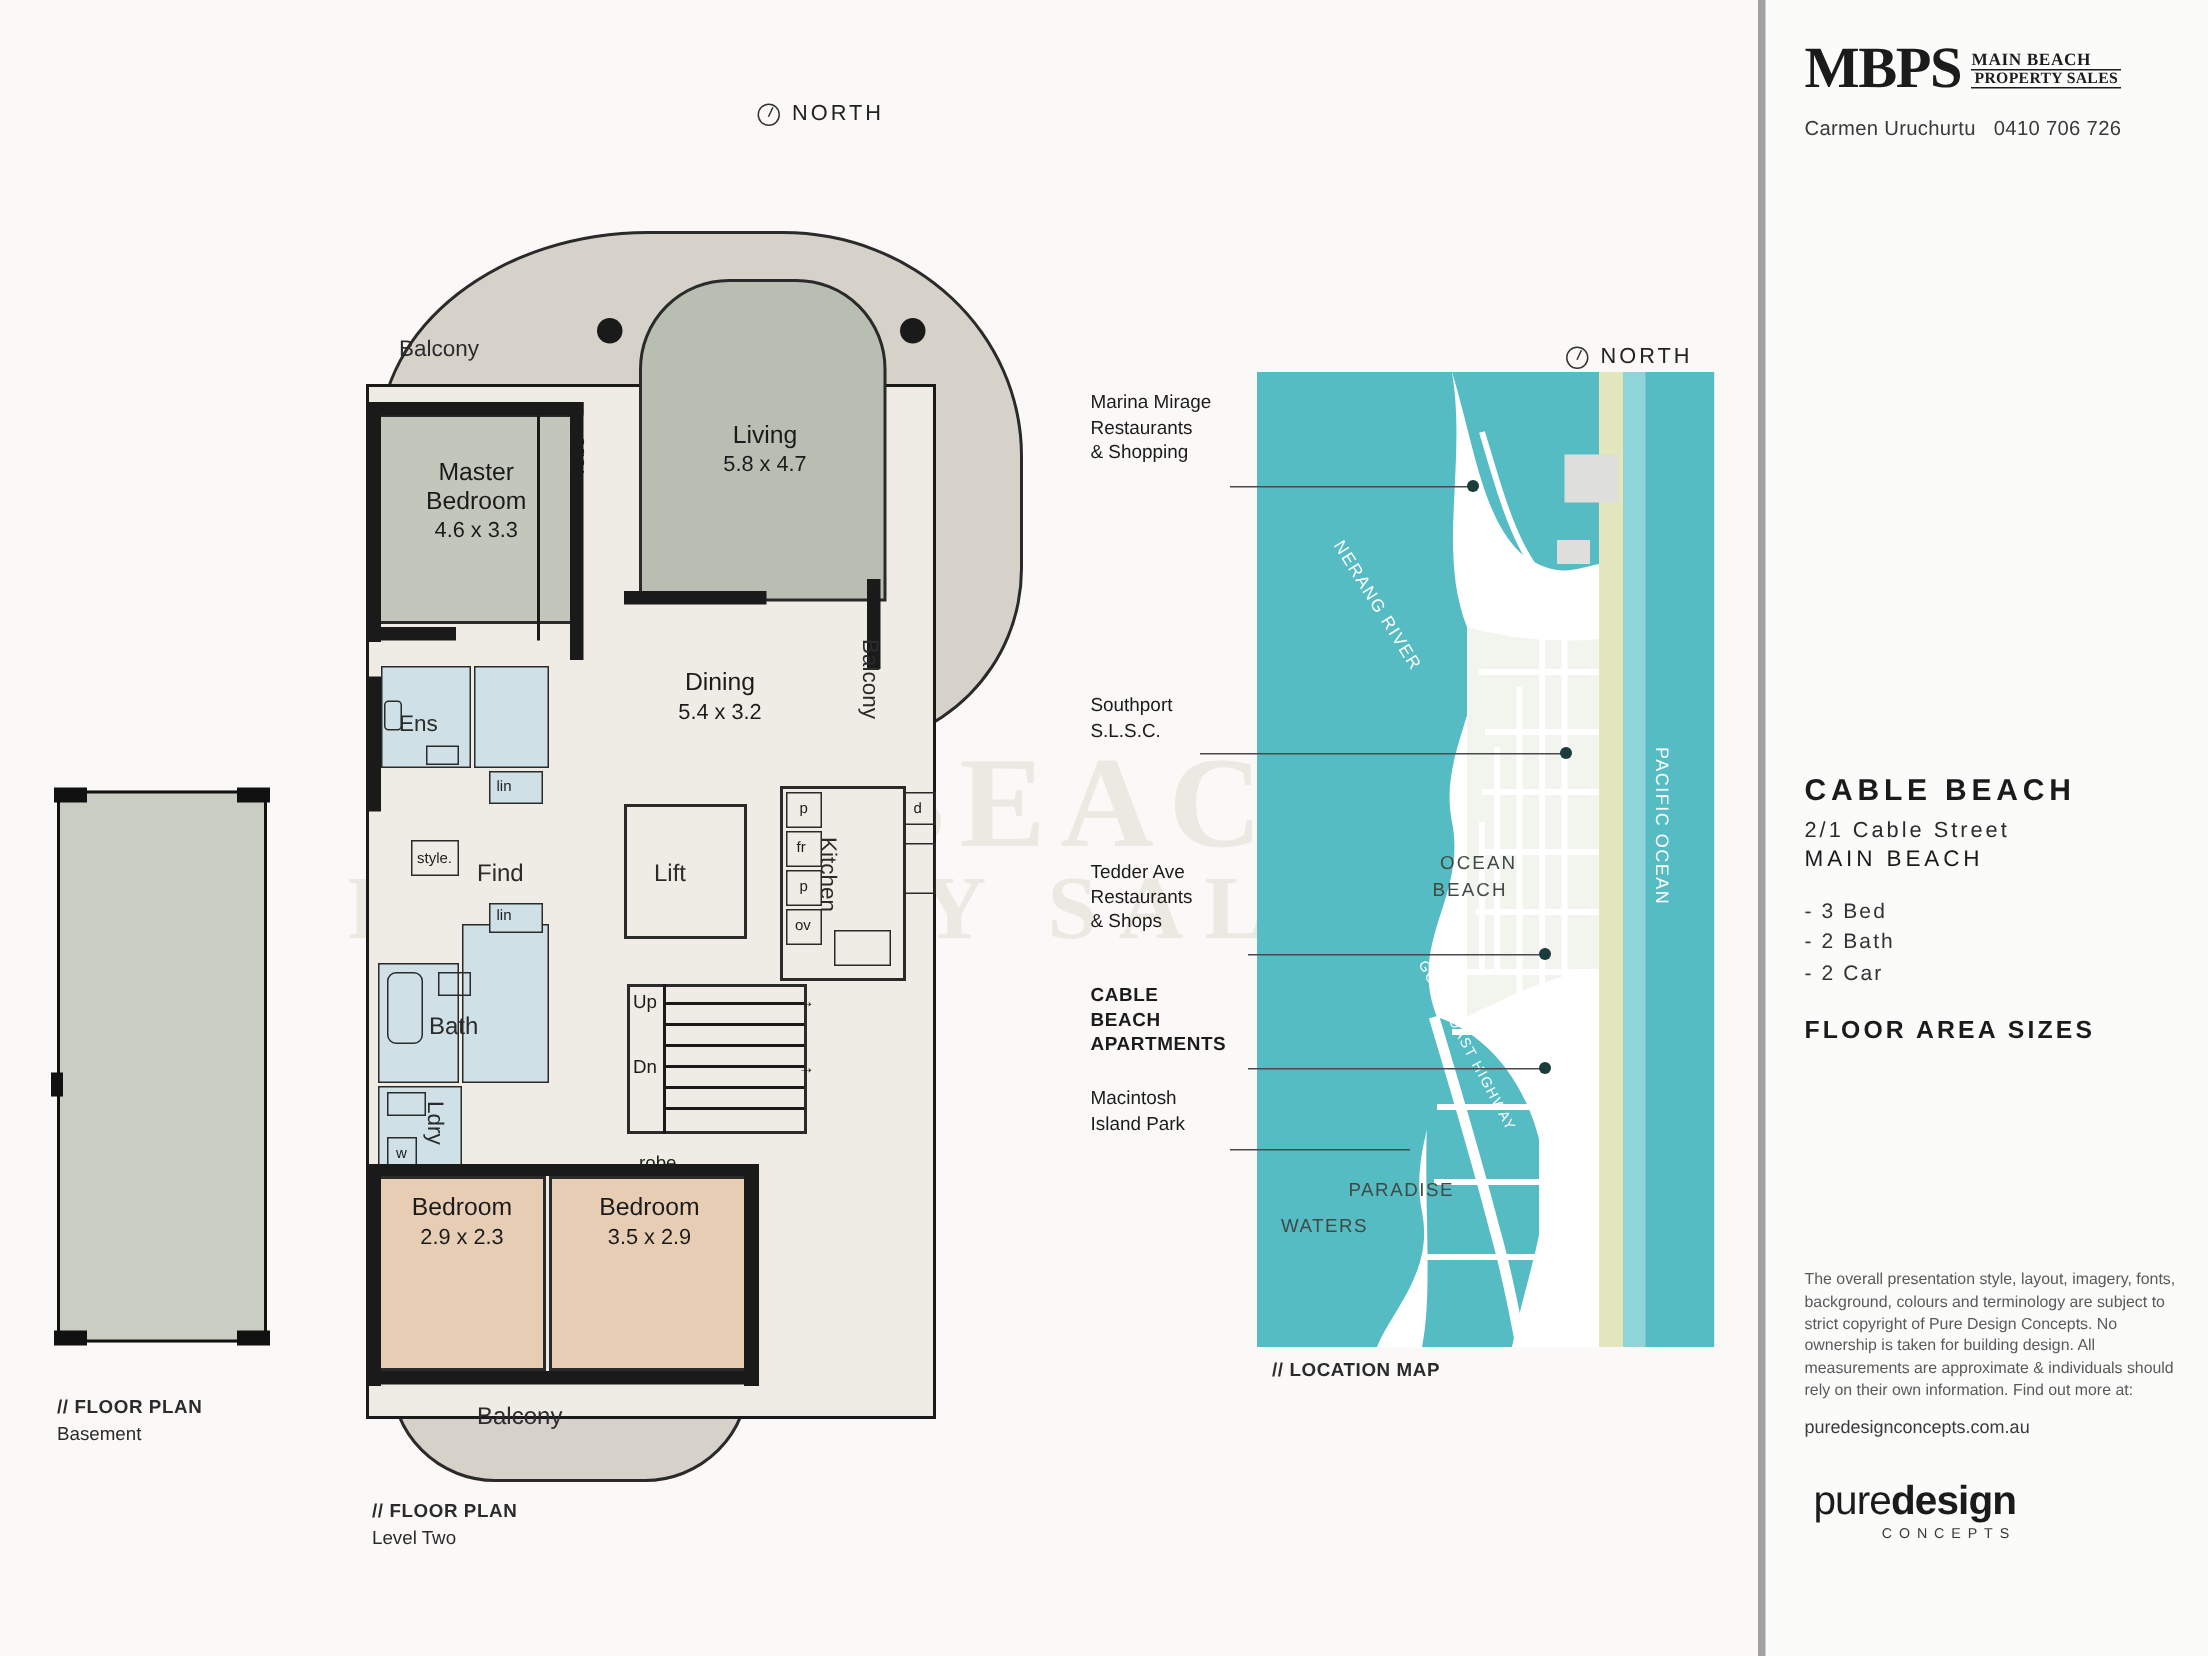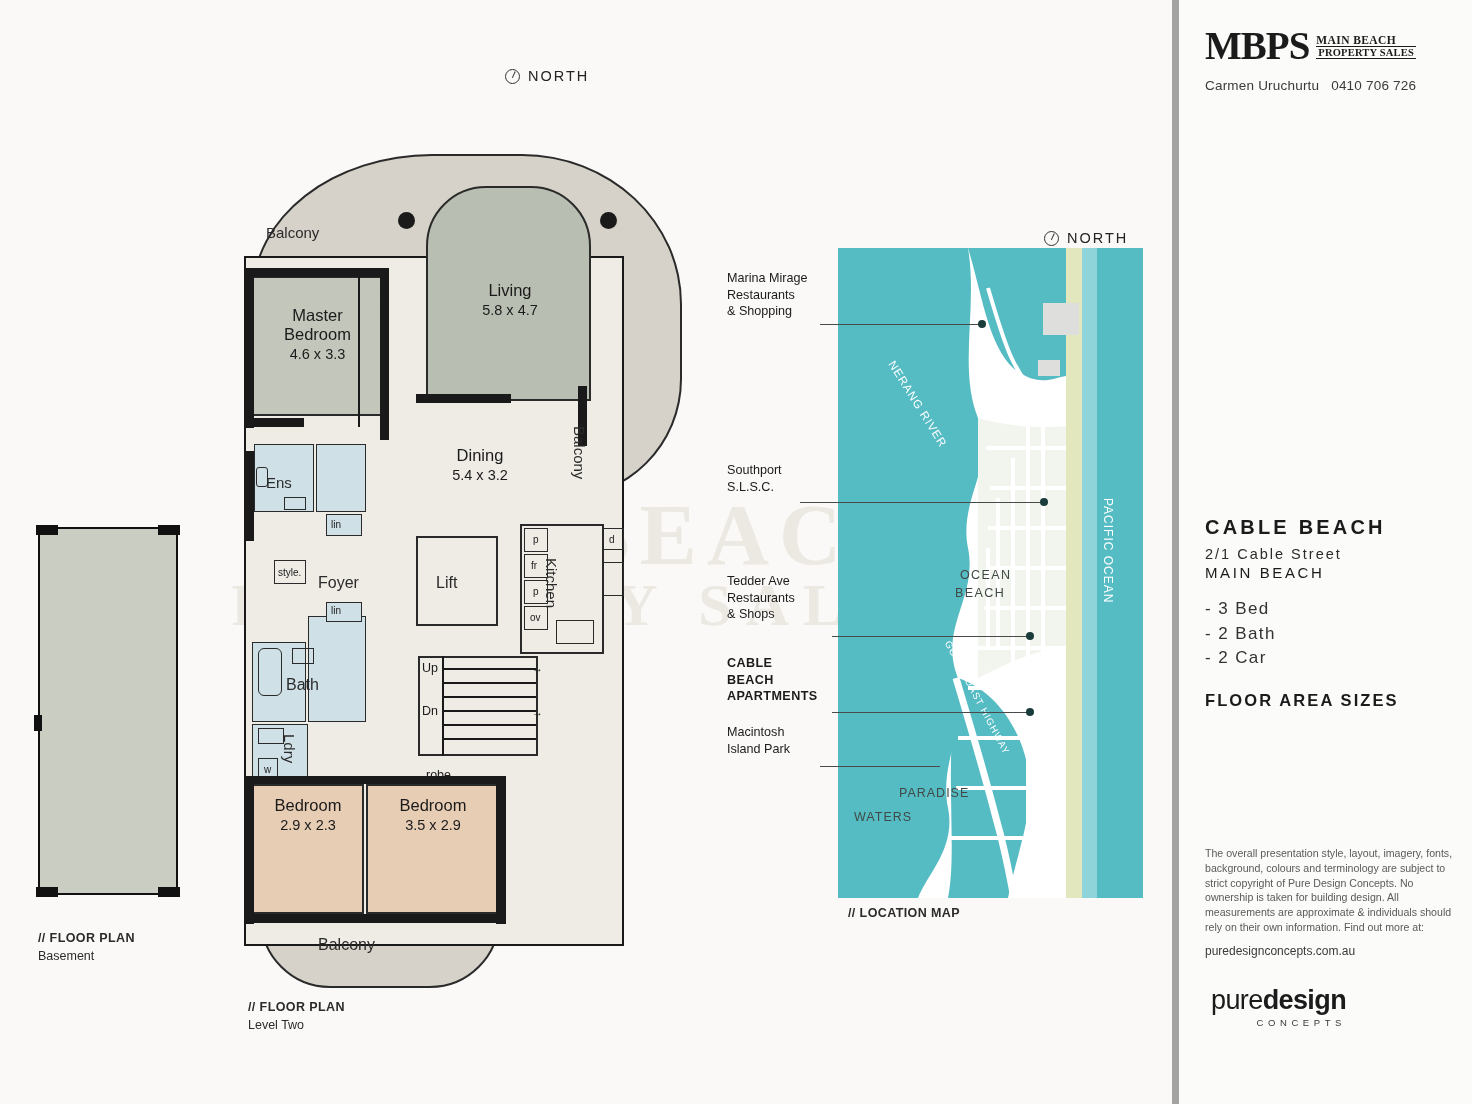--- a/index.html
+++ b/index.html
@@ -26,21 +26,21 @@
     user-select:none;
     z-index:0;
   }
   .watermark .l1 { font-size:86px; font-weight:700; }
   .watermark .l2 { font-size:60px; font-weight:700; letter-spacing:14px;}
 
   
   .right-panel {
     position:absolute; left:1172px; top:0; width:300px; height:1104px;
     background:#fbfbfa;
-    border-left:7px solid #a3a3a3;
+    border-left:5px solid #a3a3a3;
     padding:28px 26px;
   }
   .logo-mbps { display:flex; align-items:flex-end; gap:7px; }
   .logo-mbps .big {
     font-family:"Liberation Serif", serif;
     font-weight:700; font-size:39px; letter-spacing:-1px; color:#1b1b1b;
     line-height:0.9;
   }
   .logo-mbps .stack { line-height:1.05; padding-bottom:4px; }
   .logo-mbps .stack .s1 {
@@ -55,21 +55,21 @@
   }
   .agent { margin-top:15px; font-size:13.5px; color:#3a3a3a; letter-spacing:0.2px;}
   .agent .phone { margin-left:8px; }
 
   .prop-title {
     position:absolute; left:26px; top:516px; width:260px;
   }
   .prop-title .t1 { font-size:20px; letter-spacing:3.2px; font-weight:700; color:#1b1b1b; }
   .prop-title .t2 { font-size:14.5px; letter-spacing:2px; color:#2b2b2b; margin-top:7px;}
   .prop-title .t3 { font-size:15px; letter-spacing:2.6px; color:#1b1b1b; margin-top:2px;}
-  .specs { margin-top:16px; font-size:17px; letter-spacing:1.4px; color:#333; line-height:1.45;}
+  .specs { margin-top:16px; font-size:14px; letter-spacing:1.4px; color:#333; line-height:1.45;}
   .areas-title { margin-top:20px; font-size:16.5px; letter-spacing:2.1px; font-weight:700; color:#1b1b1b;}
   .areas { margin-top:8px; font-size:12.8px; color:#333; line-height:1.65;}
 
   .disclaimer {
     position:absolute; left:26px; top:846px; width:256px;
     font-size:10.6px; line-height:1.4; color:#5a5a5a;
   }
   .disclaimer .site { margin-top:8px; font-size:12px; color:#3a3a3a; font-weight:400;}
 
   .pdc-logo { position:absolute; left:32px; top:985px; }
@@ -277,21 +277,21 @@
     <div class="rtxt" style="left:144px; top:700px; width:118px;">
       <div class="n">Bedroom</div>
       <div class="d">3.5 x 2.9</div>
     </div>
 
     <div class="pl" style="left:36px; top:128px; font-size:15px;">Balcony</div>
     <div class="pl" style="left:358px; top:330px; font-size:15px; transform:rotate(90deg); transform-origin:left top;">Balcony</div>
     <div class="pl" style="left:88px; top:840px; font-size:16px;">Balcony</div>
 
     <div class="pl" style="left:36px; top:378px; font-size:15px;">Ens</div>
-    <div class="pl" style="left:88px; top:478px; font-size:16px;">Foyer</div>
+    <div class="pl" style="left:88px; top:478px; font-size:16px;">Find</div>
     <div class="pl" style="left:206px; top:478px; font-size:16px;">Lift</div>
     <div class="pl" style="left:330px; top:462px; font-size:15px; transform:rotate(90deg); transform-origin:left top;">Kitchen</div>
     <div class="pl" style="left:56px; top:580px; font-size:16px;">Bath</div>
     <div class="pl" style="left:68px; top:638px; font-size:15px; transform:rotate(90deg); transform-origin:left top;">Ldry</div>
   </div>
 
   <div class="caption" style="left:248px; top:1000px;">
     <div class="hd">// FLOOR PLAN</div>
     <div style="margin-top:4px;">Level Two</div>
   </div>
@@ -349,21 +349,21 @@
     <div class="map-inner-lbl" style="left:277px; top:250px; transform:rotate(90deg); transform-origin:left top; font-size:12px; white-space:nowrap;">PACIFIC OCEAN</div>
     <div class="map-inner-dark" style="left:122px; top:320px;">OCEAN</div>
     <div class="map-inner-dark" style="left:117px; top:338px;">BEACH</div>
     <div class="map-inner-lbl" style="left:16px; top:538px; color:#3f4a46; font-size:12.5px;margin-left:45px;">PARADISE</div>
     <div class="map-inner-lbl" style="left:16px; top:562px; color:#3f4a46; font-size:12.5px;">WATERS</div>
     <div class="map-inner-lbl" style="left:76px; top:444px; transform:rotate(62deg); color:#ffffff; font-size:9.5px; white-space:nowrap;">GOLD COAST HIGHWAY</div>
   </div>
 
   <div class="map-leader" style="left:820px; top:324px; width:164px;"></div>
   <div class="map-dot" style="left:978px; top:320px;"></div>
-  <div class="map-cap" style="left:727px; top:260px; width:110px;margin-top:10px;">
+  <div class="map-cap" style="left:727px; top:260px; width:110px;">
     <div>Marina Mirage</div>
     <div>Restaurants</div>
     <div>&amp; Shopping</div>
   </div>
 
   <div class="map-leader" style="left:800px; top:502px; width:245px;"></div>
   <div class="map-dot" style="left:1040px; top:498px;"></div>
   <div class="map-cap" style="left:727px; top:462px; width:110px;">
     <div>Southport</div>
     <div>S.L.S.C.</div>

